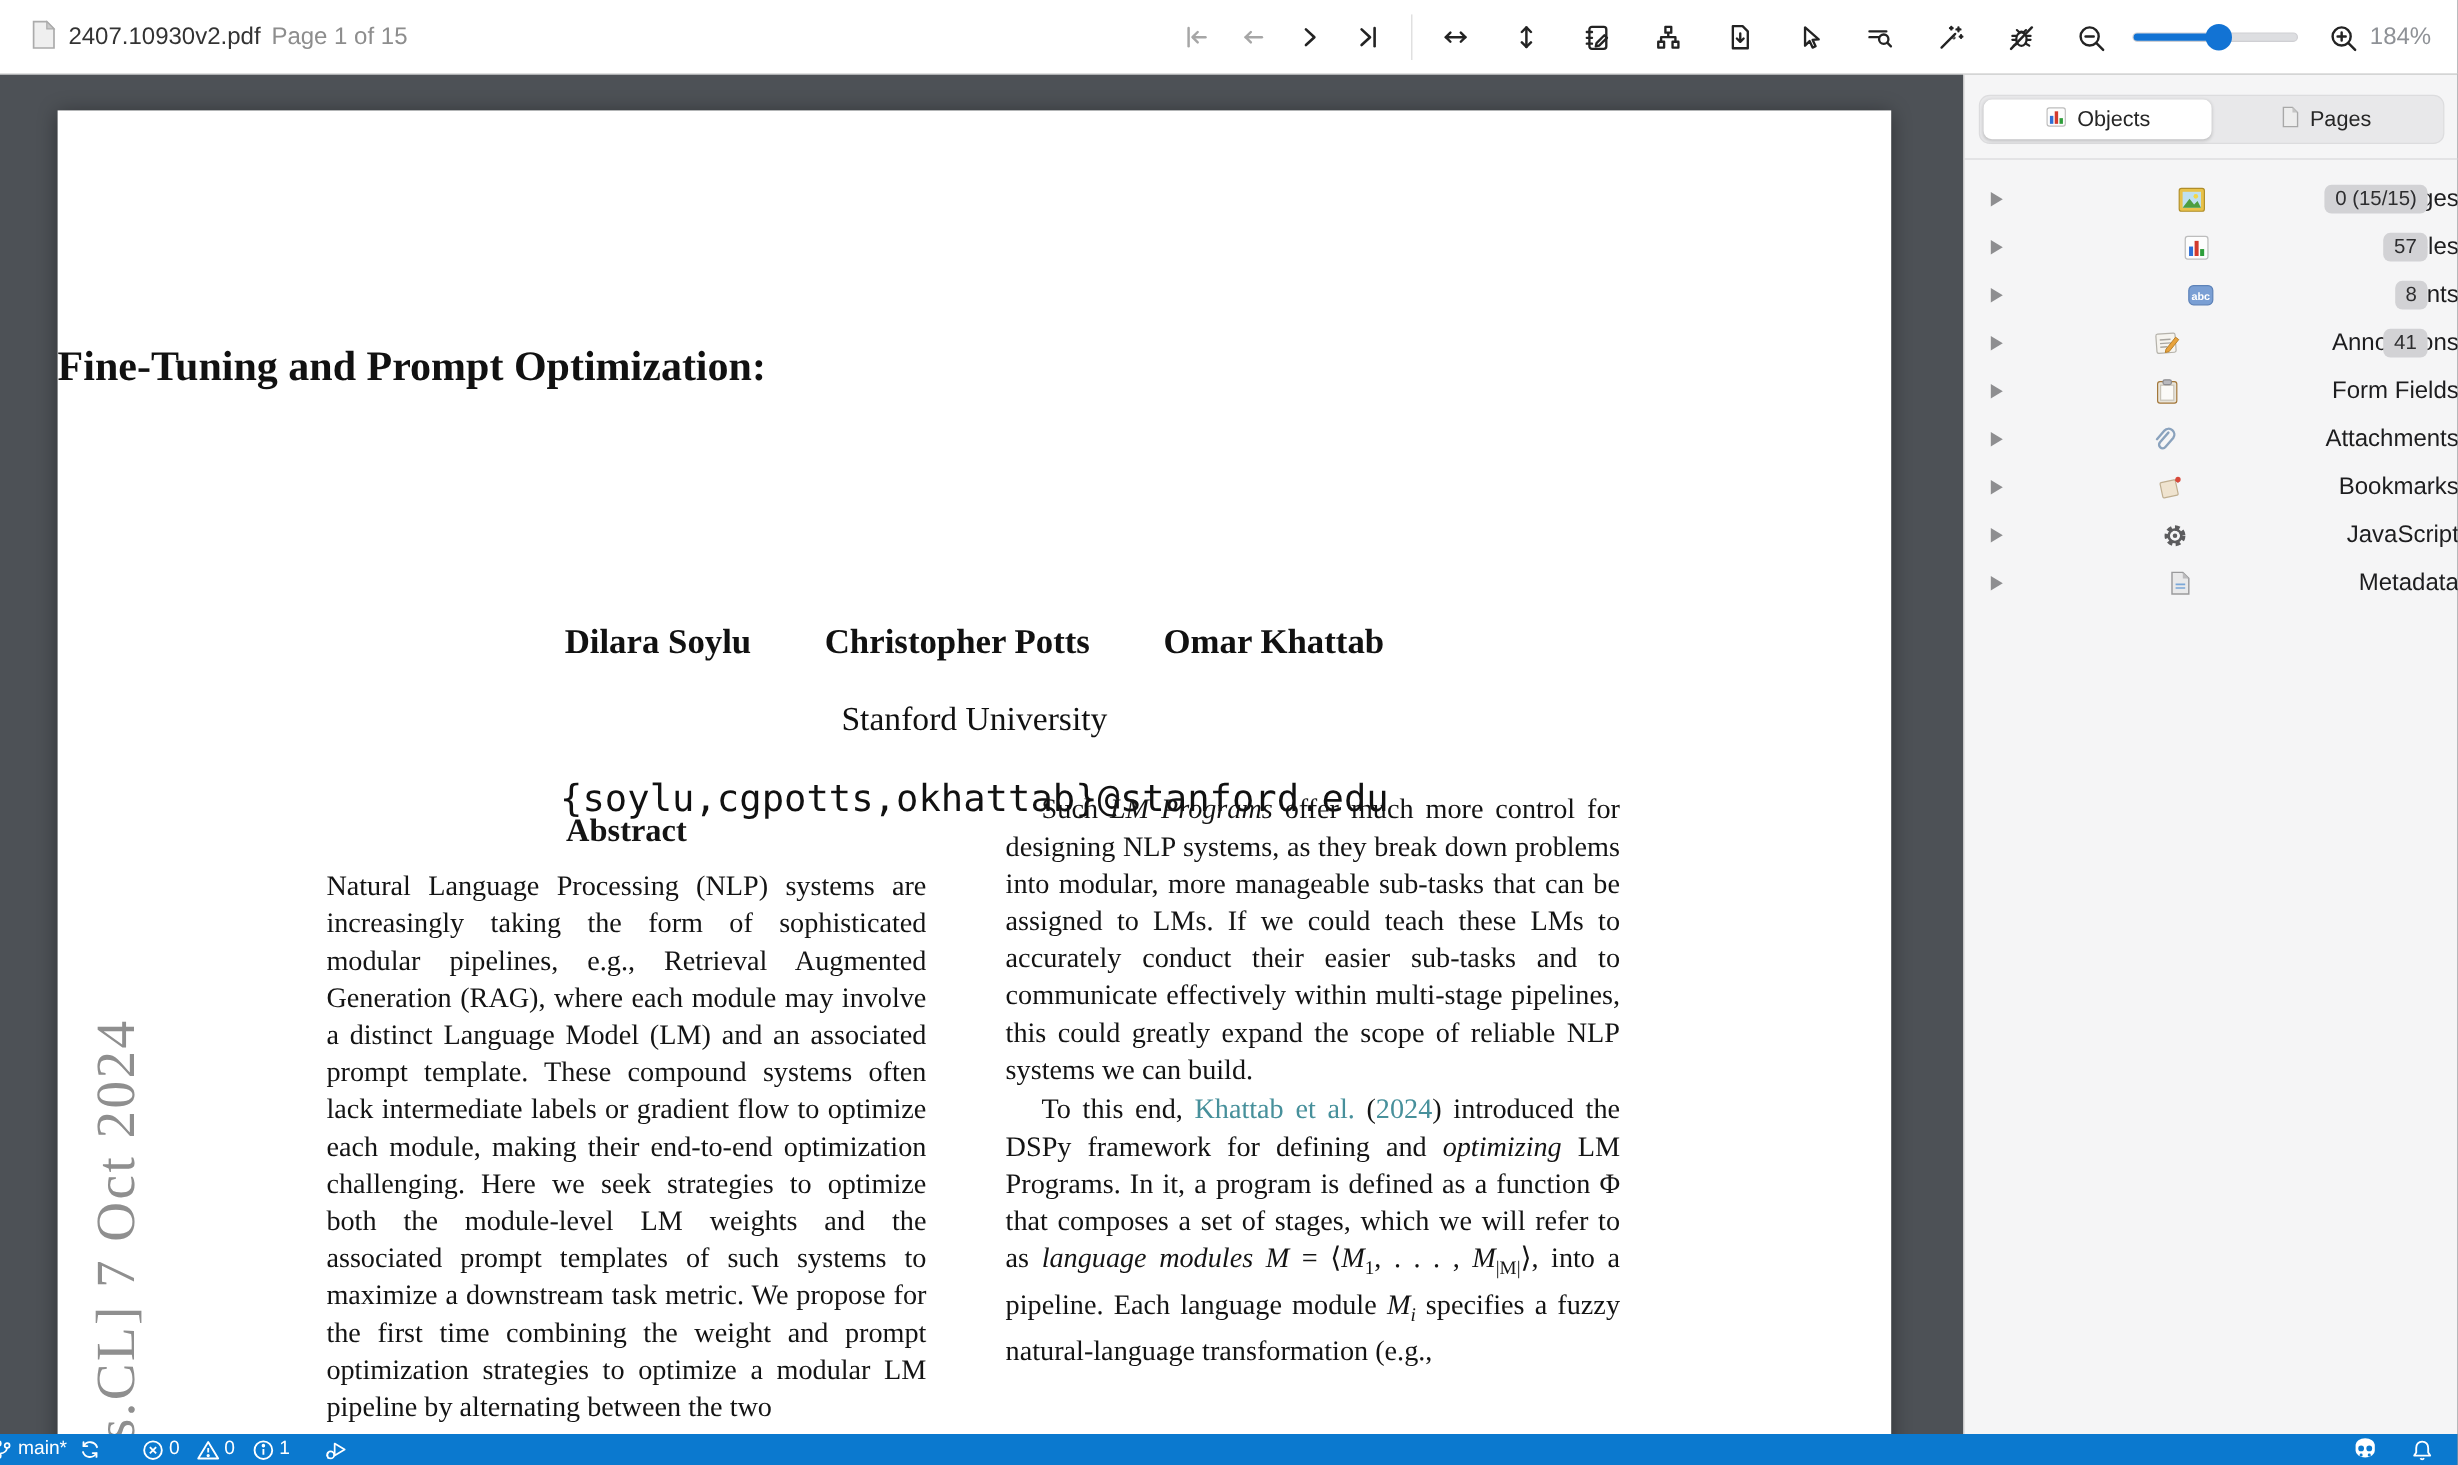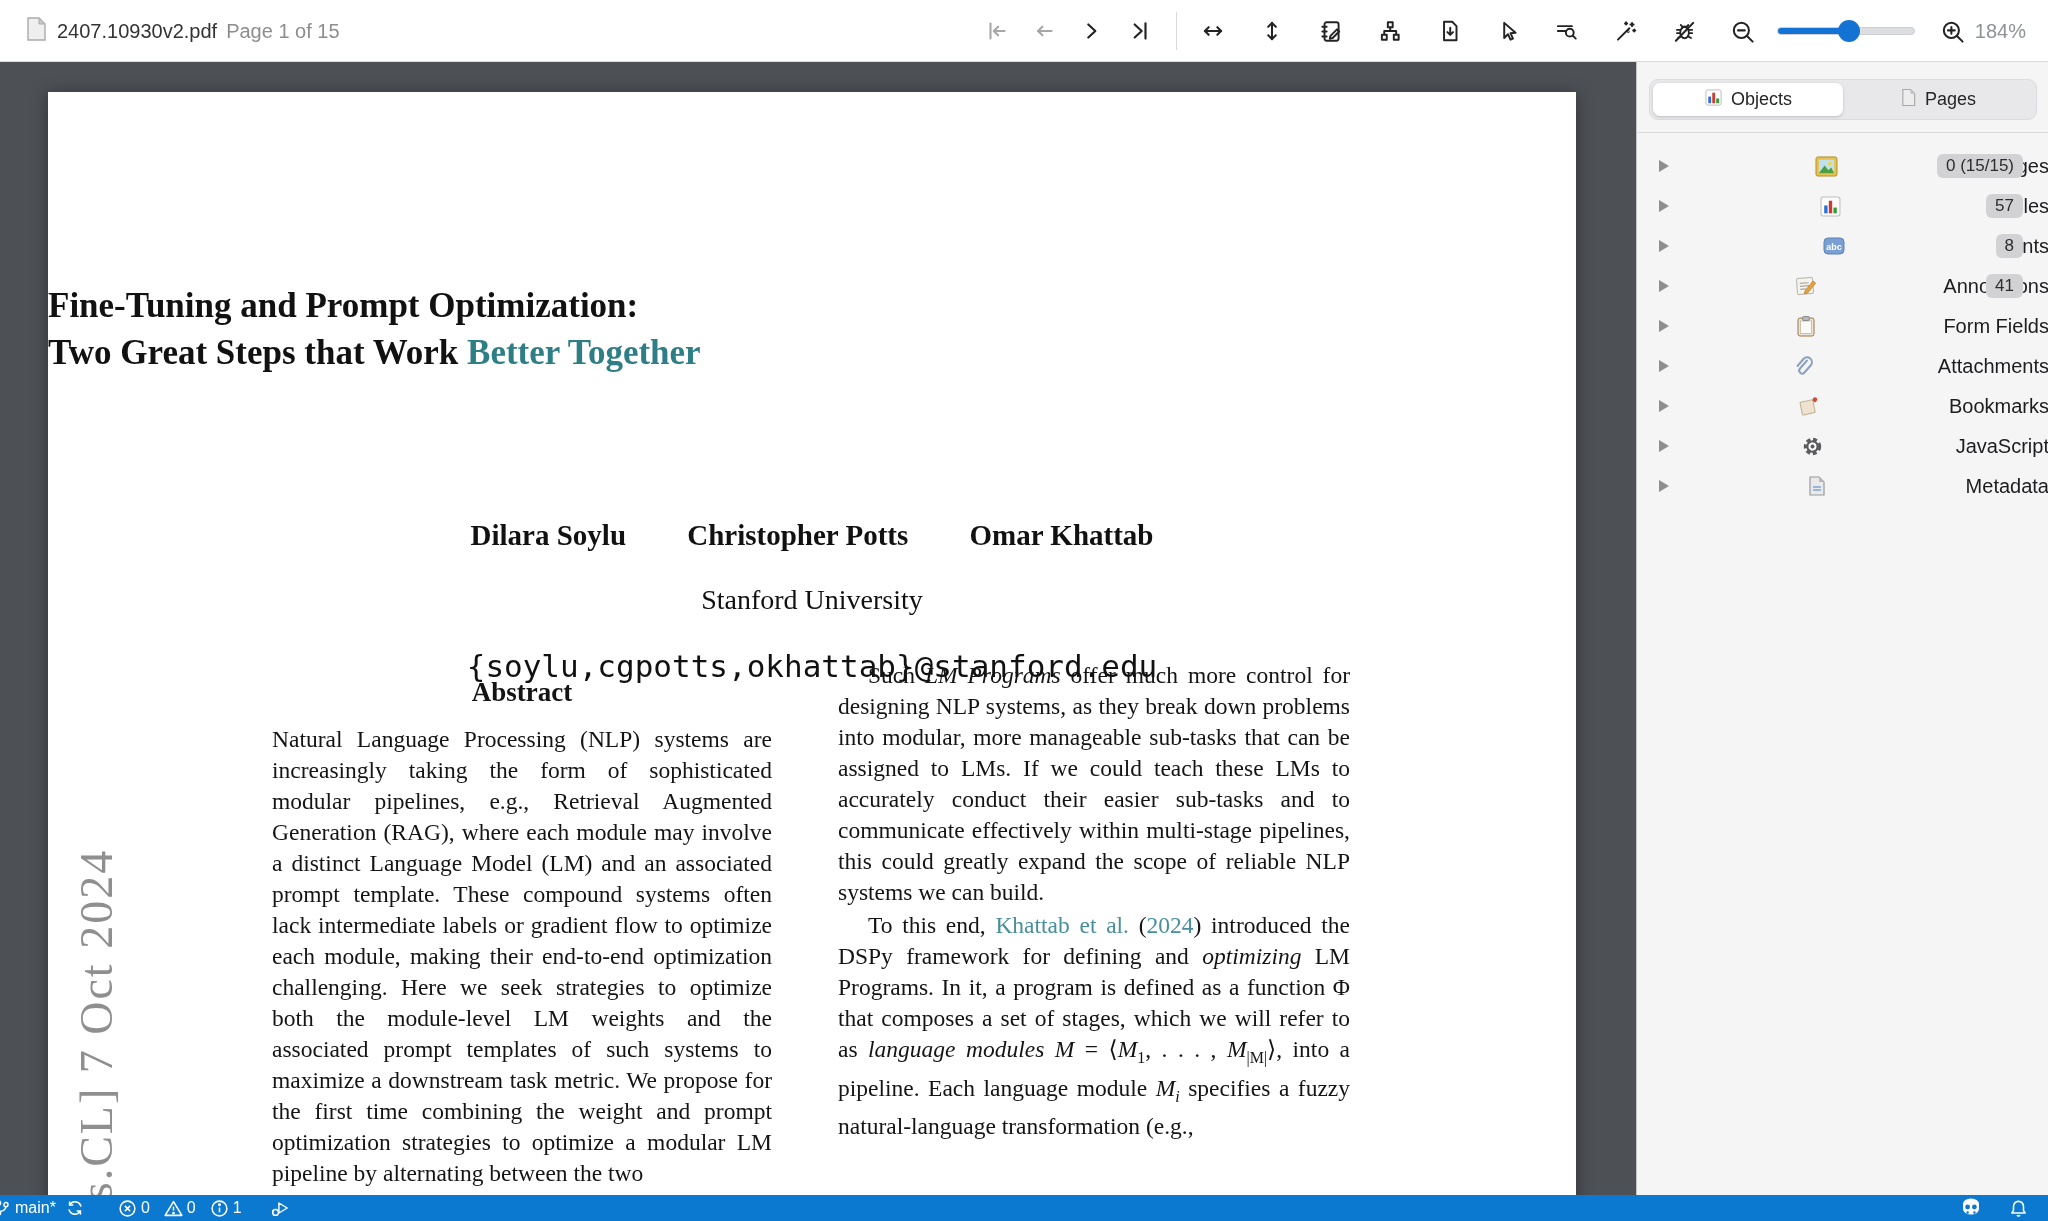--- a/index.html
+++ b/index.html
@@ -193,21 +193,20 @@
       </svg>
   </div>
   <div class="zoom-label">184%</div>
 </div>
 
 <div class="viewer">
   <div class="pdf-page">
 
     <div class="doc-title">
       <div>Fine-Tuning and Prompt Optimization:</div>
-      <div><span>Two Great Steps that Work </span><span class="teal2">Better Together</span></div>
     </div>
 
     <div class="authors">
       <span>Dilara Soylu</span>
       <span>Christopher Potts</span>
       <span>Omar Khattab</span>
     </div>
 
     <div class="affiliation">Stanford University</div>
     <div class="email">{soylu,cgpotts,okhattab}@stanford.edu</div>

